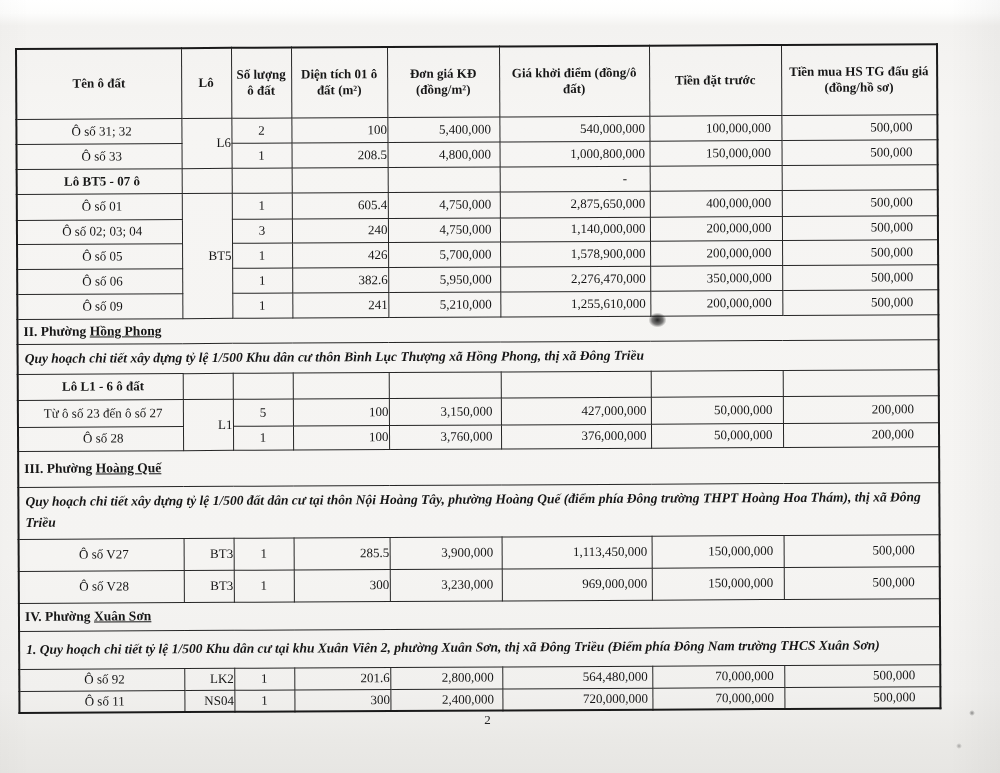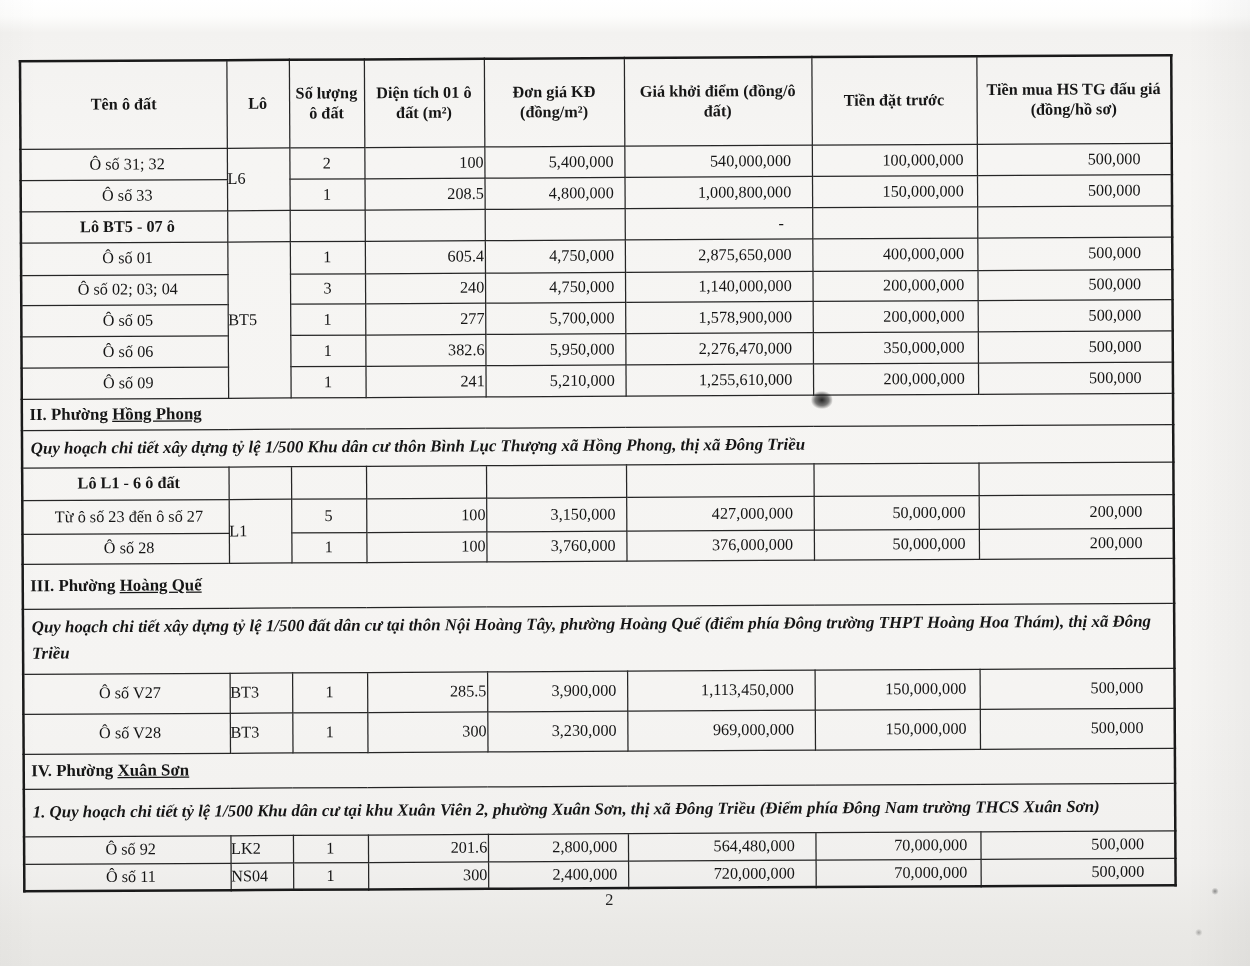--- a/index.html
+++ b/index.html
@@ -27,25 +27,25 @@
     background:transparent;
   }
   td, th {
     border:1px solid #262626;
     vertical-align:middle;
     font-size:13px;
     overflow:hidden;
   }
   th { font-weight:bold; text-align:center; padding:2px 1px; line-height:1.28; }
   .c-name    { text-align:center;  padding-left:5px; }
-  .c-lo      { text-align:left; }
+  .c-lo      { text-align:right; }
   .c-qty     { text-align:center; }
   .c-area    { text-align:right; }
   .c-unit    { text-align:right; padding-right:8px; }
-  .c-start   { text-align:right; padding-right:16px; }
+  .c-start   { text-align:right; padding-right:4px; }
   .c-deposit { text-align:right; padding-right:10px; }
   .c-fee     { text-align:right; padding-right:24px; }
   .dash-cell { padding-right:22px; }
   tr.group .c-name { font-weight:bold; }
   tr.section td { font-weight:bold; text-align:left; padding-left:5px; font-size:13.5px; }
   tr.section .place { text-decoration:underline; }
   tr.desc td {
     font-style:italic; font-weight:bold; text-align:left;
     padding:4px 12px 4px 6px; font-size:13.5px; line-height:1.55;
   }
@@ -145,21 +145,21 @@
         <td class="c-area">240</td>
         <td class="c-unit">4,750,000</td>
         <td class="c-start">1,140,000,000</td>
         <td class="c-deposit">200,000,000</td>
         <td class="c-fee">500,000</td>
       </tr>
 
       <tr style="height:25px">
         <td class="c-name">Ô số 05</td>
         <td class="c-qty">1</td>
-        <td class="c-area">277</td>
+        <td class="c-area">426</td>
         <td class="c-unit">5,700,000</td>
         <td class="c-start">1,578,900,000</td>
         <td class="c-deposit">200,000,000</td>
         <td class="c-fee">500,000</td>
       </tr>
 
       <tr style="height:25px">
         <td class="c-name">Ô số 06</td>
         <td class="c-qty">1</td>
         <td class="c-area">382.6</td>

